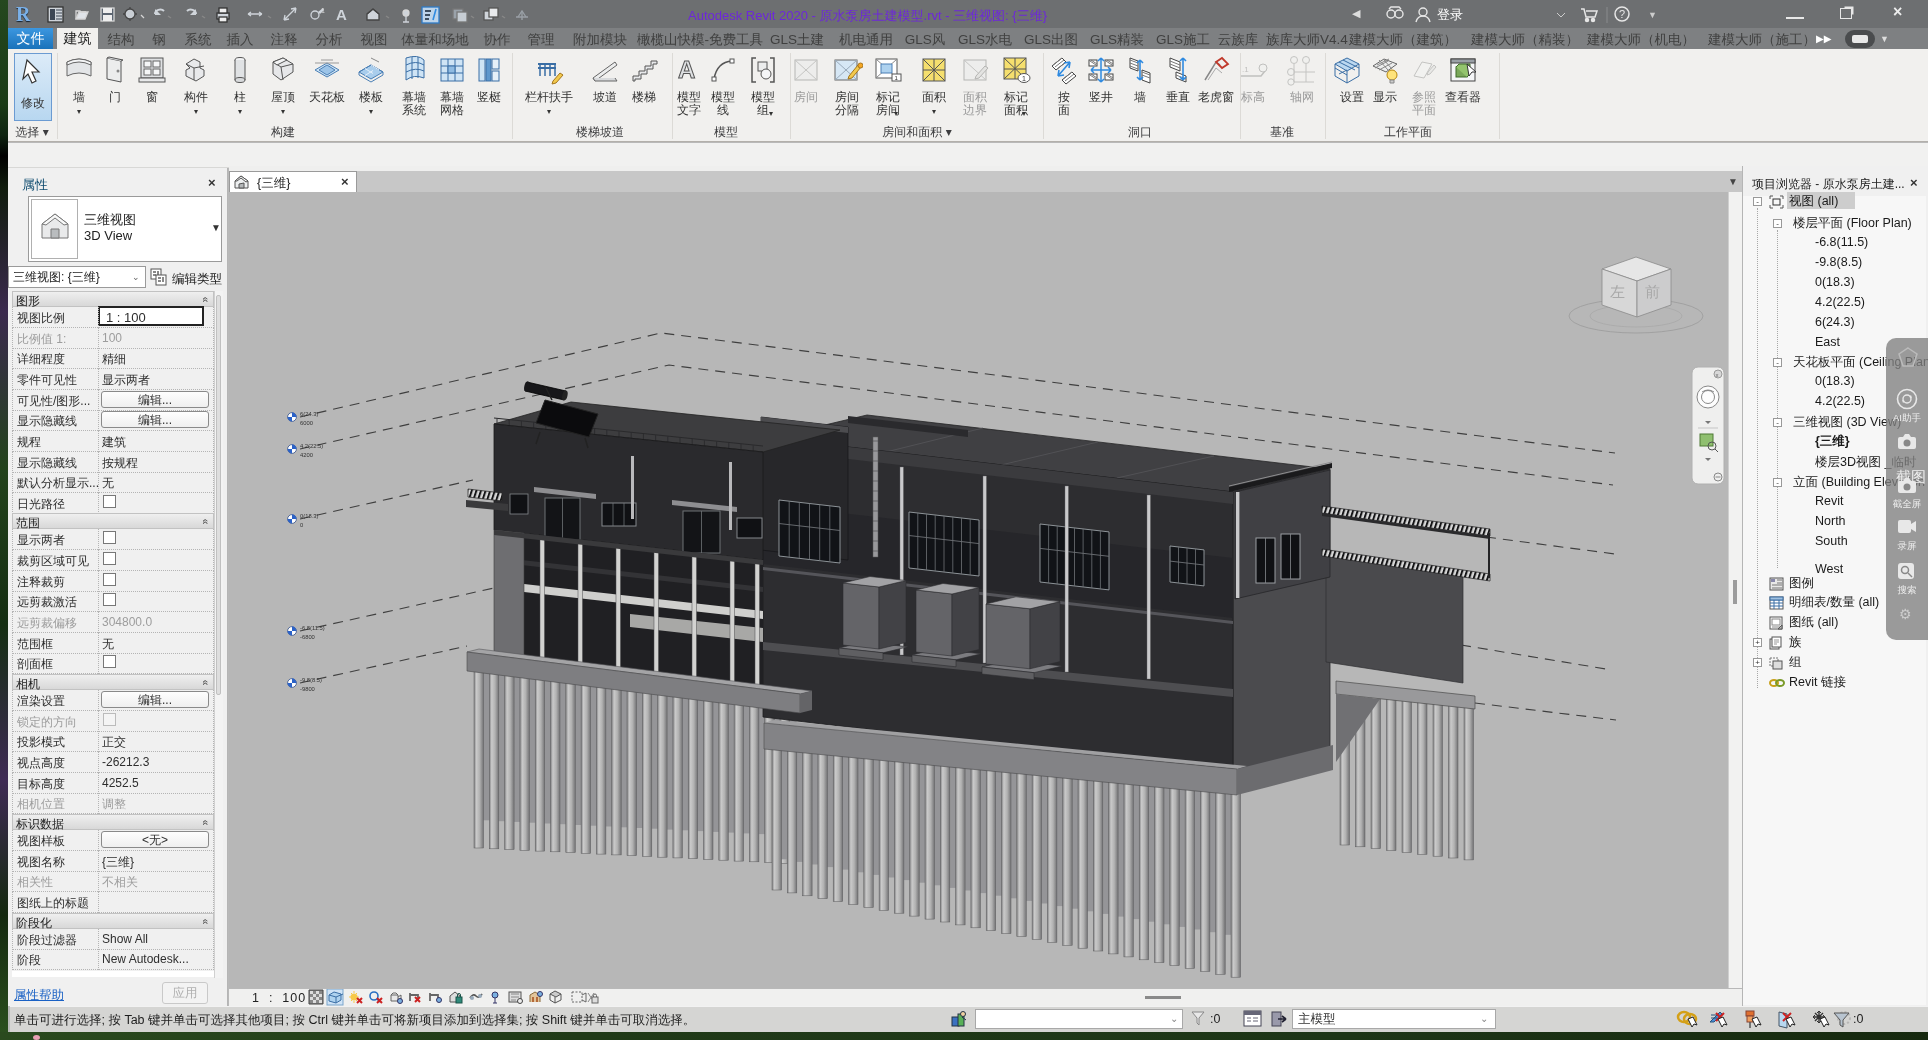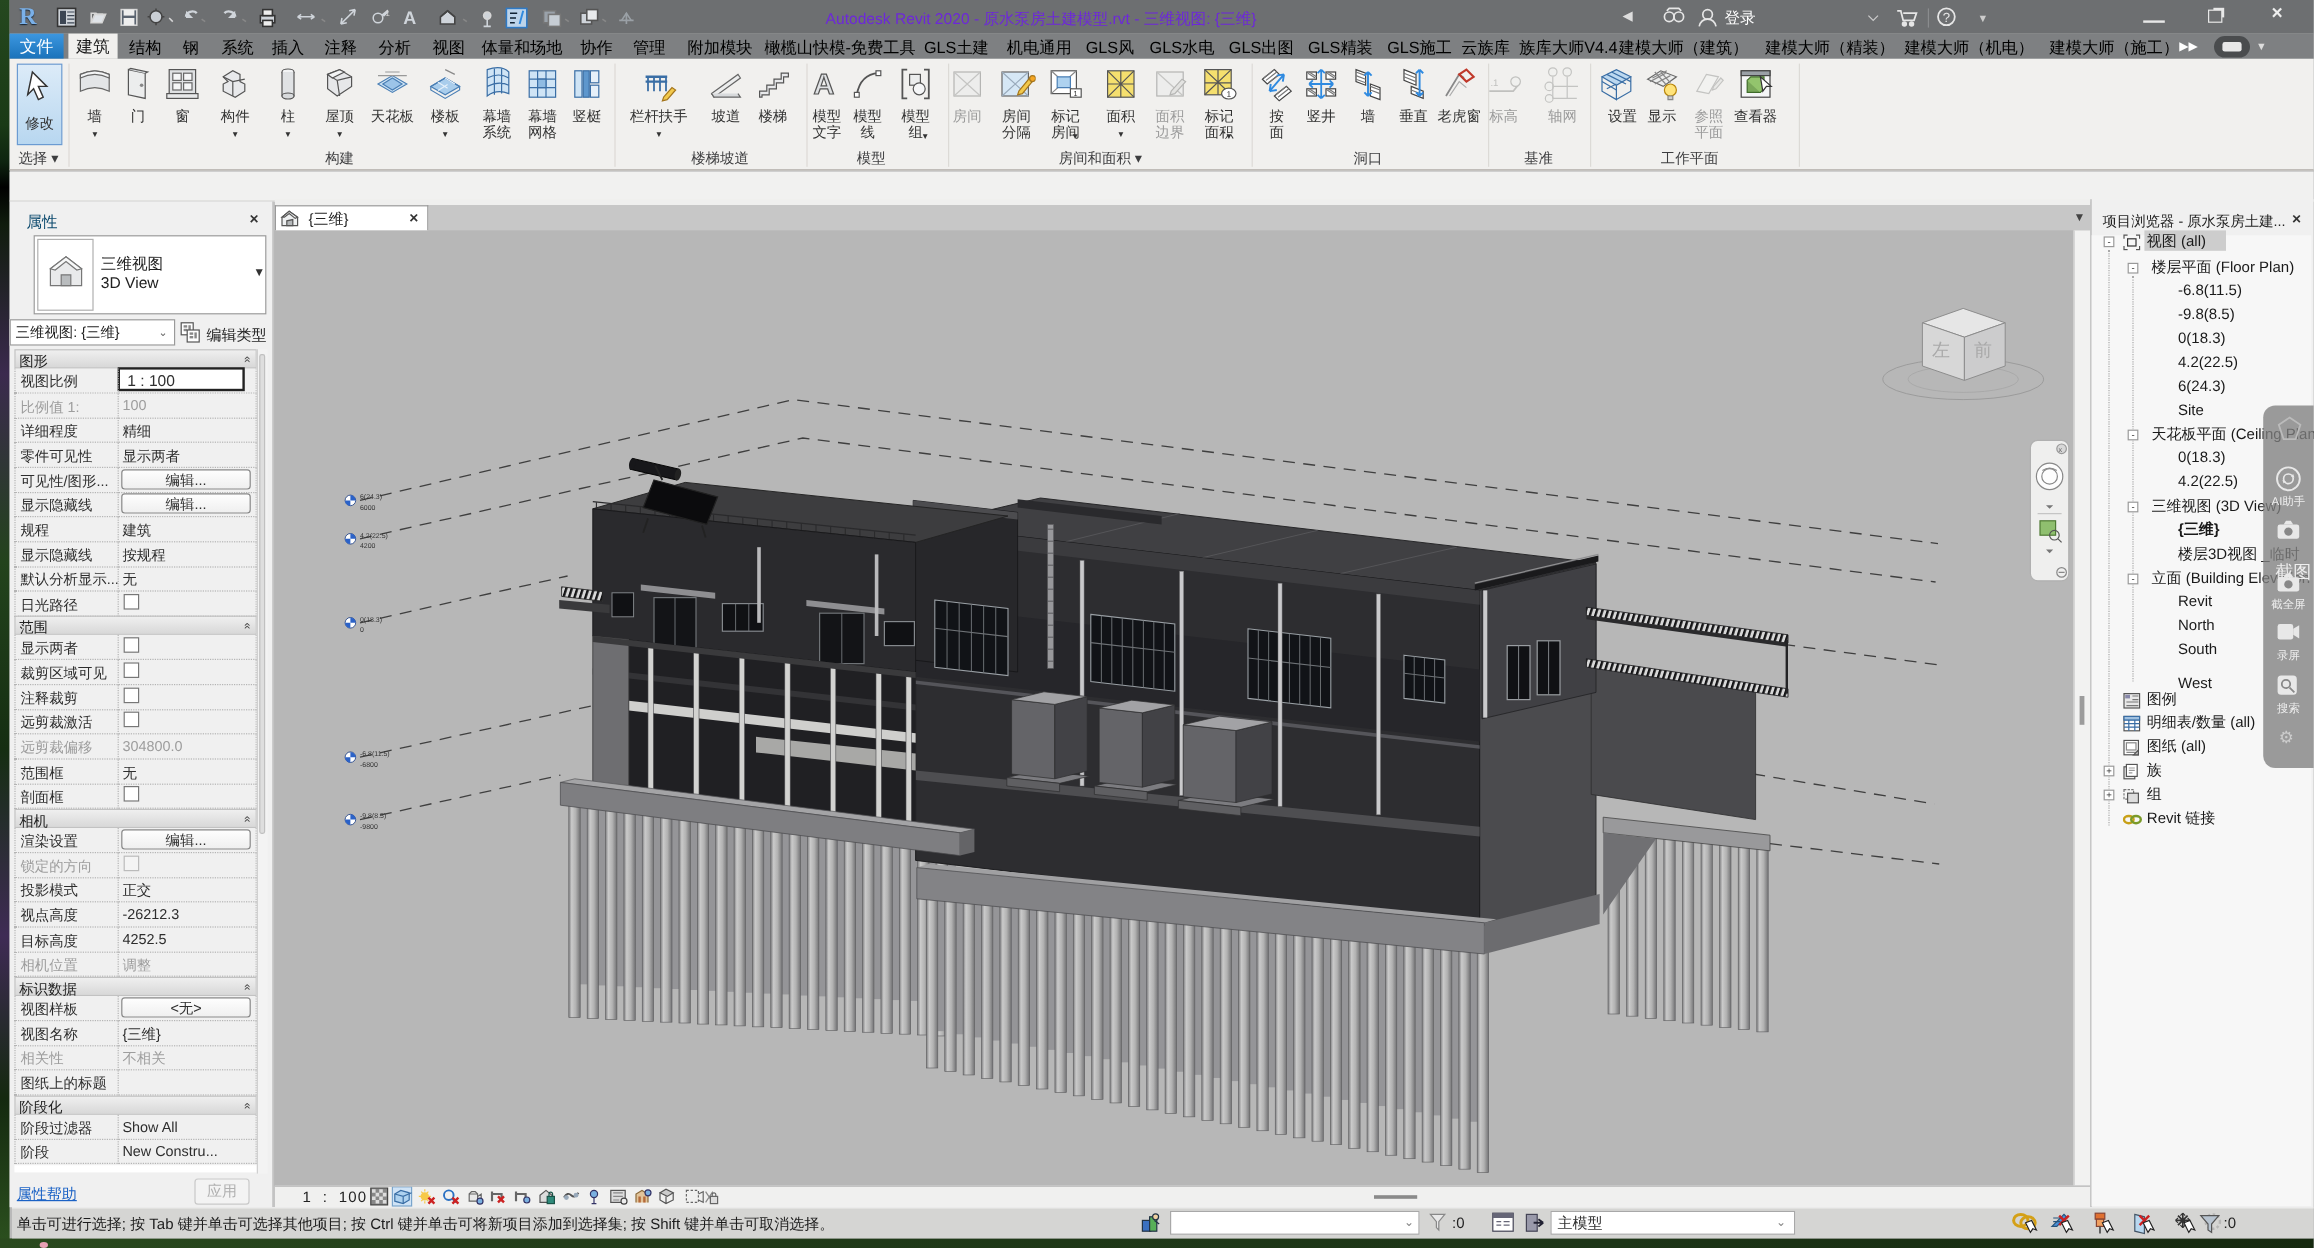--- a/index.html
+++ b/index.html
@@ -1,16 +1,16 @@
 <!DOCTYPE html>
 <html><head><meta charset="utf-8"><style>
 *{margin:0;padding:0;box-sizing:border-box}
 html,body{width:1928px;height:1040px;overflow:hidden;font-family:"Liberation Sans",sans-serif;background:#b9b9b9}
 .ab{position:absolute}
-.tabtx{color:#000000;font-size:13.5px;white-space:nowrap}
+.tabtx{color:#404040;font-size:13.5px;white-space:nowrap}
 .grplbl{position:absolute;top:124px;font-size:12px;color:#3d3d3f;text-align:center;white-space:nowrap}
 .rbl{position:absolute;font-size:12px;color:#333;text-align:center;line-height:13px;white-space:nowrap}
 .rbg{color:#9b9b9b}
 .vsep{position:absolute;top:53px;height:86px;width:1px;background:#dcdad6}
 .prow{position:absolute;left:12px;width:202px;height:21px;border-bottom:1px dotted #b4b4b4;font-size:12px;color:#2e2e2e}
 .plab{position:absolute;left:4px;top:3px;white-space:nowrap;overflow:hidden}
 .pval{position:absolute;left:89px;top:3px;width:110px;white-space:nowrap;overflow:hidden}
 .psec{position:absolute;left:12px;width:202px;height:16px;background:linear-gradient(#efefef,#d8d8d8);border:1px solid #c2c2c2;font-size:12px;color:#222}
 .gray{color:#9d9d9d}
 .tree{position:absolute;font-size:12.5px;color:#1a1a1a;white-space:nowrap}
@@ -599,21 +599,21 @@
     <span style="position:absolute;left:3px;top:1px">阶段化</span>
     <span style="position:absolute;right:4px;top:2px;font-size:10px;color:#444;display:inline-block;transform:rotate(90deg)">«</span>
   </div>
 <div class="prow" style="top:929px;height:21px;border-left:1px dotted #b4b4b4;border-right:1px dotted #b4b4b4">
     <div class="plab">阶段过滤器</div>
     <div class="pval">Show All</div>
     <div class="ab" style="left:85px;top:0;width:1px;height:21px;border-left:1px dotted #b4b4b4"></div>
   </div>
 <div class="prow" style="top:949px;height:21px;border-left:1px dotted #b4b4b4;border-right:1px dotted #b4b4b4">
     <div class="plab">阶段</div>
-    <div class="pval">New Constru...</div>
+    <div class="pval">New Autodesk...</div>
     <div class="ab" style="left:85px;top:0;width:1px;height:21px;border-left:1px dotted #b4b4b4"></div>
   </div>
 <div class="ab" style="left:12px;top:971px;width:202px;height:6px;background:#fff"></div>
 <div class="ab" style="left:214px;top:291px;width:9px;height:687px;background:#f3f3f3;border-left:1px solid #d0d0d0"></div>
 <div class="ab" style="left:216px;top:295px;width:5px;height:400px;background:#dedede;border:1px solid #c0c0c0;border-radius:2px"></div>
 <div class="ab" style="left:14px;top:987px;font-size:12.5px;color:#1b62c5;text-decoration:underline">属性帮助</div>
 <div class="ab" style="left:162px;top:982px;width:46px;height:22px;border:1px solid #c9c9c9;border-radius:3px;background:#f3f3f3;text-align:center;line-height:21px;font-size:12.5px;color:#b0b0b0">应用</div>
 <div class="ab" style="left:229px;top:166px;width:1513px;height:5px;background:#efefee"></div>
 <div class="ab" style="left:229px;top:171px;width:1513px;height:21px;background:#c7c7c7"></div>
 <div class="ab" style="left:229px;top:171px;width:128px;height:21px;background:#fff;border:1px solid #9a9a9a;border-bottom:none"></div>
@@ -1063,21 +1063,21 @@
     </svg></div>
 <div class="ab" style="left:1787px;top:192px;width:68px;height:17px;background:#cdcdcd"></div>
 <div class="tree" style="left:1789px;top:193px;">视图 (all)</div>
 <div class="ab" style="left:1773px;top:219px;width:9px;height:9px;background:#fff;border:1px solid #999;font-size:8px;line-height:7px;text-align:center;color:#333">-</div>
 <div class="tree" style="left:1793px;top:215px;">楼层平面 (Floor Plan)</div>
 <div class="tree" style="left:1815px;top:235px;">-6.8(11.5)</div>
 <div class="tree" style="left:1815px;top:255px;">-9.8(8.5)</div>
 <div class="tree" style="left:1815px;top:275px;">0(18.3)</div>
 <div class="tree" style="left:1815px;top:295px;">4.2(22.5)</div>
 <div class="tree" style="left:1815px;top:315px;">6(24.3)</div>
-<div class="tree" style="left:1815px;top:335px;">Site</div>
+<div class="tree" style="left:1815px;top:335px;">East</div>
 <div class="ab" style="left:1773px;top:358px;width:9px;height:9px;background:#fff;border:1px solid #999;font-size:8px;line-height:7px;text-align:center;color:#333">-</div>
 <div class="tree" style="left:1793px;top:354px;">天花板平面 (Ceiling Plan</div>
 <div class="tree" style="left:1815px;top:374px;">0(18.3)</div>
 <div class="tree" style="left:1815px;top:394px;">4.2(22.5)</div>
 <div class="ab" style="left:1773px;top:418px;width:9px;height:9px;background:#fff;border:1px solid #999;font-size:8px;line-height:7px;text-align:center;color:#333">-</div>
 <div class="tree" style="left:1793px;top:414px;">三维视图 (3D View)</div>
 <div class="tree" style="left:1815px;top:433px;font-weight:bold;">{三维}</div>
 <div class="tree" style="left:1815px;top:454px;">楼层3D视图 _临时</div>
 <div class="ab" style="left:1773px;top:478px;width:9px;height:9px;background:#fff;border:1px solid #999;font-size:8px;line-height:7px;text-align:center;color:#333">-</div>
 <div class="tree" style="left:1793px;top:474px;">立面 (Building Elevation</div>

